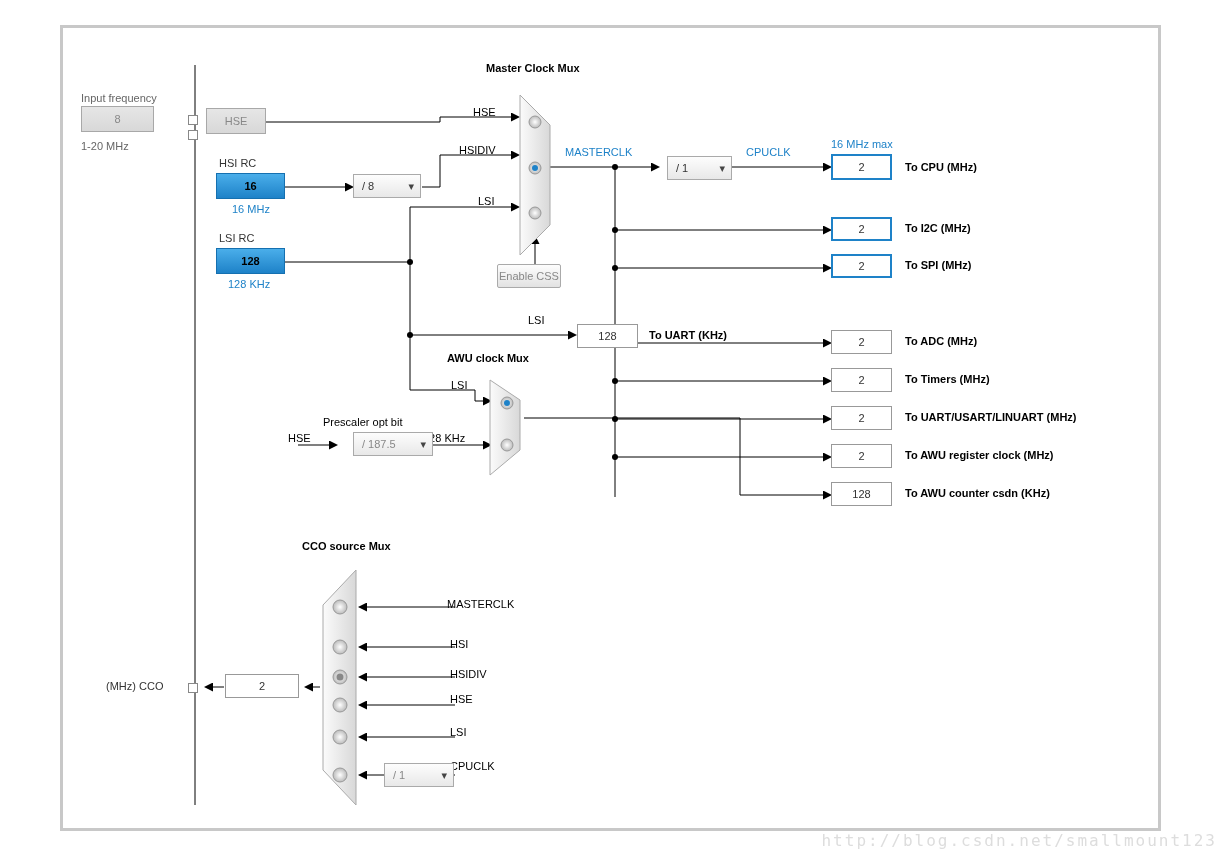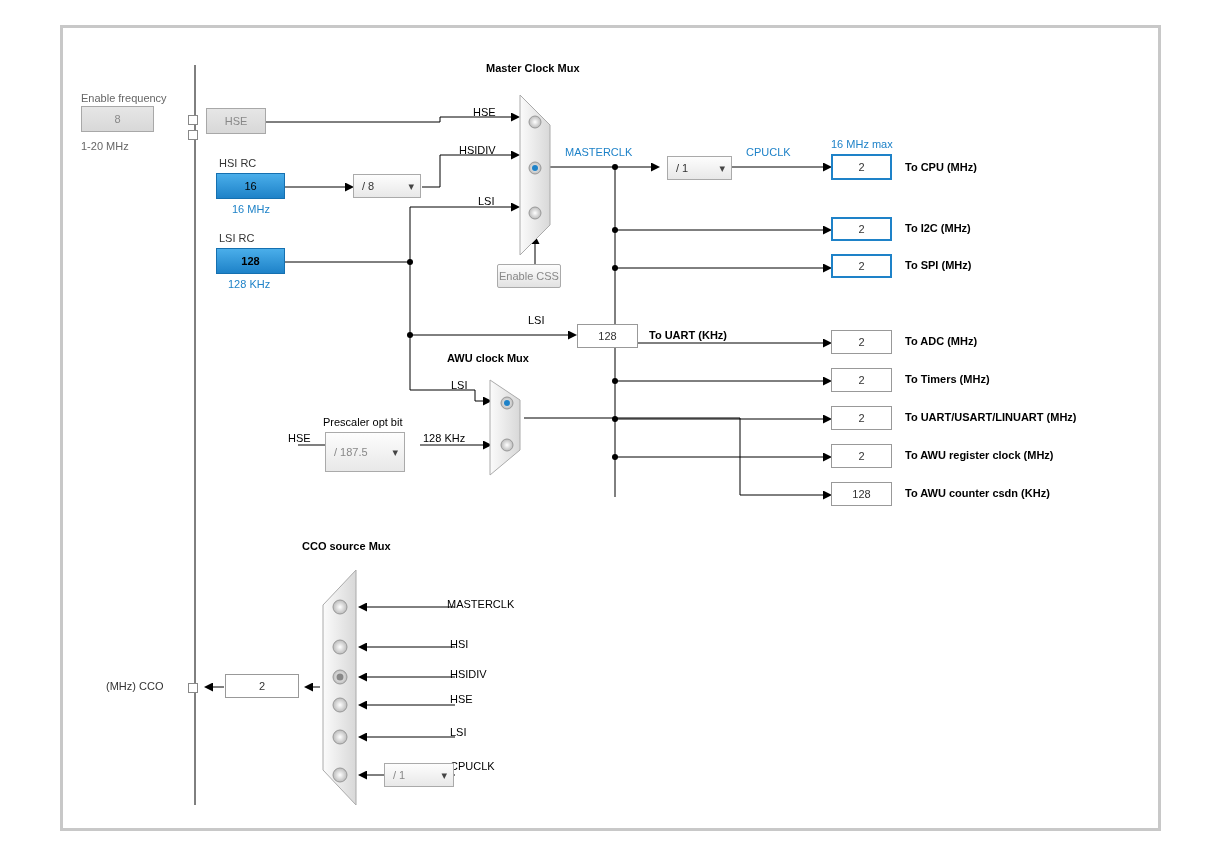--- a/index.html
+++ b/index.html
@@ -127,32 +127,32 @@
       <circle cx="280" cy="652" r="3.5" fill="#888"></circle>
     <circle cx="280" cy="680" r="7" fill="url(#rg)" stroke="#999"></circle>
     <circle cx="280" cy="712" r="7" fill="url(#rg)" stroke="#999"></circle>
     <circle cx="280" cy="750" r="7" fill="url(#rg)" stroke="#999"></circle>
   </svg>
 
   <div class="pin" style="left:188px;top:115px"></div>
   <div class="pin" style="left:188px;top:130px"></div>
   <div class="pin" style="left:188px;top:683px"></div>
 
-  <div class="abs" style="left:81px;top:92px;color:#666">Enable frequency</div>
+  <div class="abs" style="left:81px;top:92px;color:#666">Input frequency</div>
   <div class="box greybox" style="left:81px;top:106px;width:73px;height:26px">
       <span>8</span>
     </div>
   <div class="abs" style="left:81px;top:140px;color:#666">1-20 MHz</div>
 
   <div class="box greybox" style="left:206px;top:108px;width:60px;height:26px">
       <span>HSE</span>
     </div>
 
   <div class="abs" style="left:219px;top:157px">HSI RC</div>
-  <div class="box bluebox" style="left:216px;top:173px;width:69px;height:26px;font-weight:normal">
+  <div class="box bluebox" style="left:216px;top:173px;width:69px;height:26px;font-weight:bold">
       <span>16</span>
     </div>
   <div class="abs bluelbl" style="left:232px;top:203px">16 MHz</div>
 
   <div class="box dropbox" style="left:353px;top:174px;width:68px;height:24px">
       <span>/ 8</span>
       <span class="caret">▾</span>
     </div>
 
   <div class="abs" style="left:219px;top:232px">LSI RC</div>
@@ -224,21 +224,21 @@
   <div class="box outbox" style="left:831px;top:482px;width:61px;height:24px">
       <span>128</span>
     </div>
   <div class="abs hdrlbl" style="left:905px;top:487px">To AWU counter csdn (KHz)</div>
 
   <div class="abs hdrlbl" style="left:447px;top:352px">AWU clock Mux</div>
   <div class="abs siglbl" style="left:451px;top:379px">LSI</div>
   <div class="abs hdrlbl" style="left:323px;top:416px;font-weight:normal">Prescaler opt bit</div>
   <div class="abs siglbl" style="left:288px;top:432px">HSE</div>
   <div class="abs siglbl" style="left:423px;top:432px">128 KHz</div>
-  <div class="box dropbox" style="left:325px;top:432px;width:80px;height:40px;color:#888">
+  <div class="box dropbox" style="left:353px;top:432px;width:80px;height:24px;color:#888">
       <span>/ 187.5</span>
       <span class="caret">▾</span>
     </div>
 
   <div class="abs hdrlbl" style="left:302px;top:540px">CCO source Mux</div>
   <div class="abs siglbl" style="left:447px;top:598px">MASTERCLK</div>
   <div class="abs siglbl" style="left:450px;top:638px">HSI</div>
   <div class="abs siglbl" style="left:450px;top:668px">HSIDIV</div>
   <div class="abs siglbl" style="left:450px;top:693px">HSE</div>
   <div class="abs siglbl" style="left:450px;top:726px">LSI</div>
@@ -246,13 +246,14 @@
   <div class="box dropbox" style="left:384px;top:763px;width:70px;height:24px;color:#888">
       <span>/ 1</span>
       <span class="caret">▾</span>
     </div>
 
   <div class="abs" style="left:106px;top:680px">(MHz) CCO</div>
   <div class="box outbox" style="left:225px;top:674px;width:74px;height:24px">
       <span>2</span>
     </div>
 
+  <div class="watermark">http://blog.csdn.net/smallmount123</div>
 </div>
 
 </body></html>

